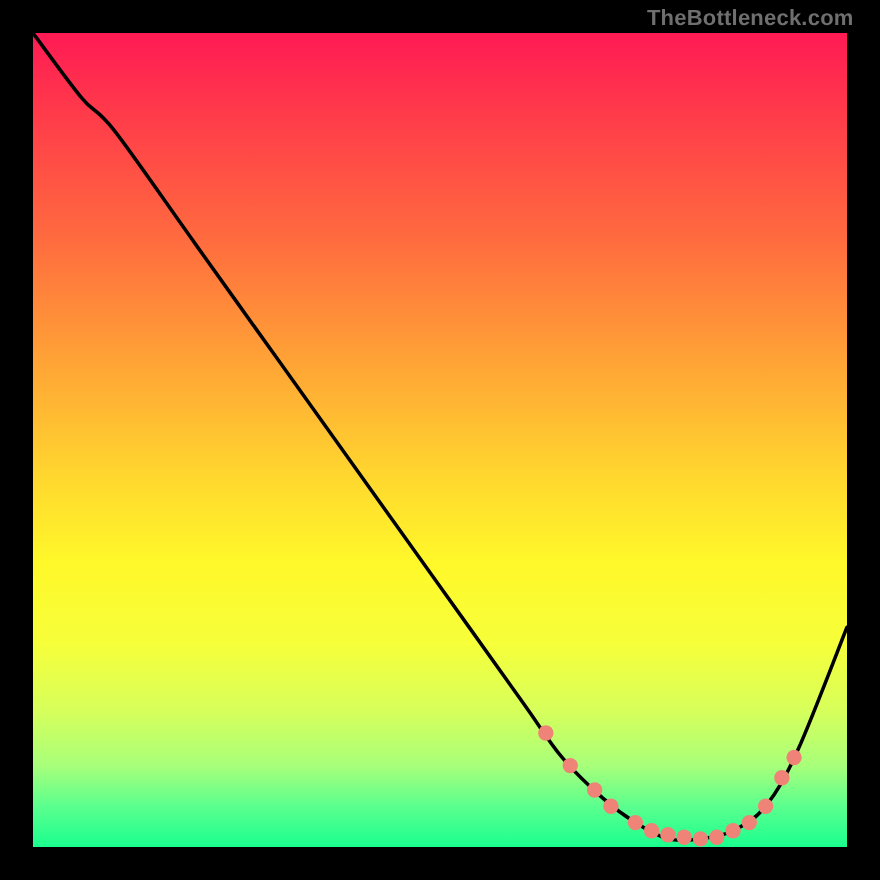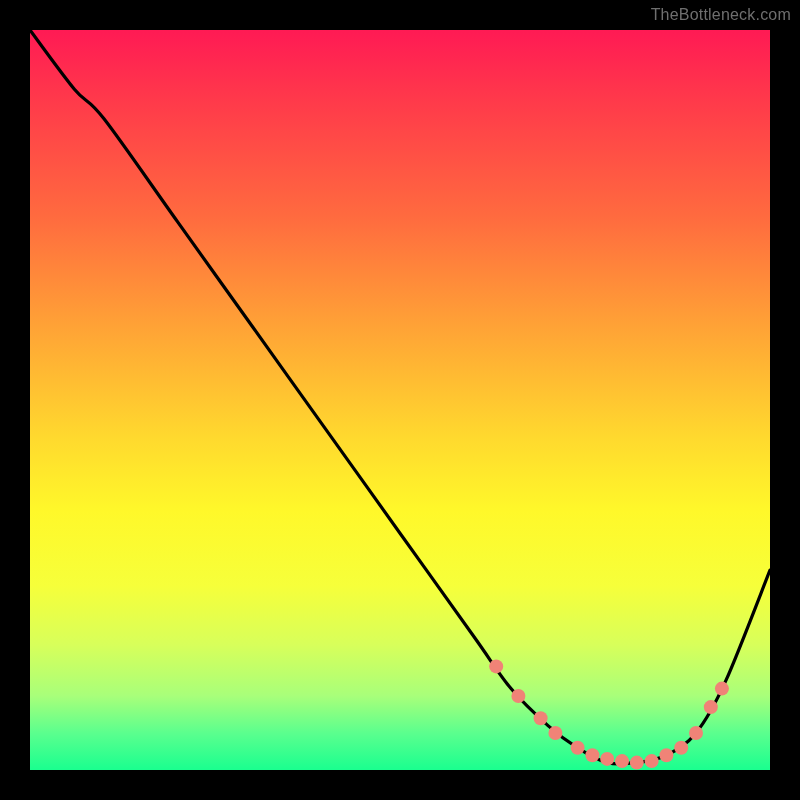--- a/index.html
+++ b/index.html
@@ -50,24 +50,24 @@
   svg.curve {
     position: absolute;
     left: 0;
     top: 0;
     width: 740px;
     height: 740px;
   }
   .watermark {
     position: absolute;
     top: 6px;
-    right: 9px;
+    right: 24px;
     color: #6f6f6f;
-    font-size: 16px;
-    font-weight: 400;
+    font-size: 20px;
+    font-weight: 700;
     letter-spacing: 0.2px;
   }
 </style>
 </head>
 <body>
 
 <div class="watermark">TheBottleneck.com</div>
 
 <div class="frame">
   <div class="plot-area">

